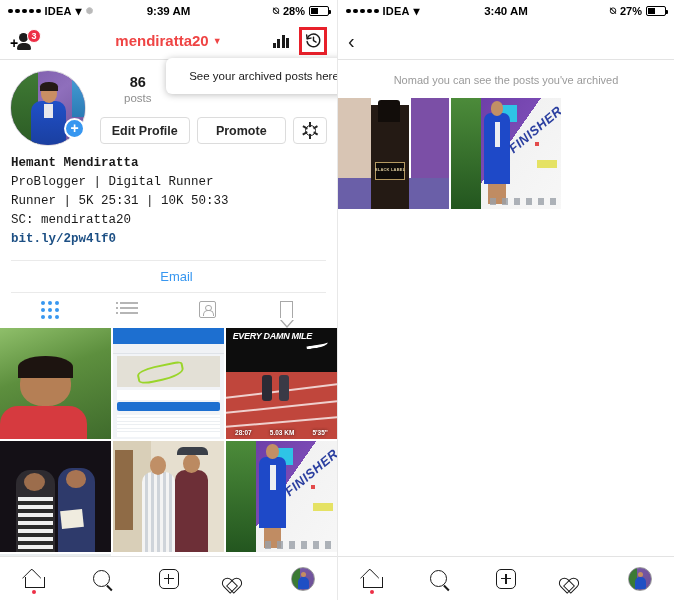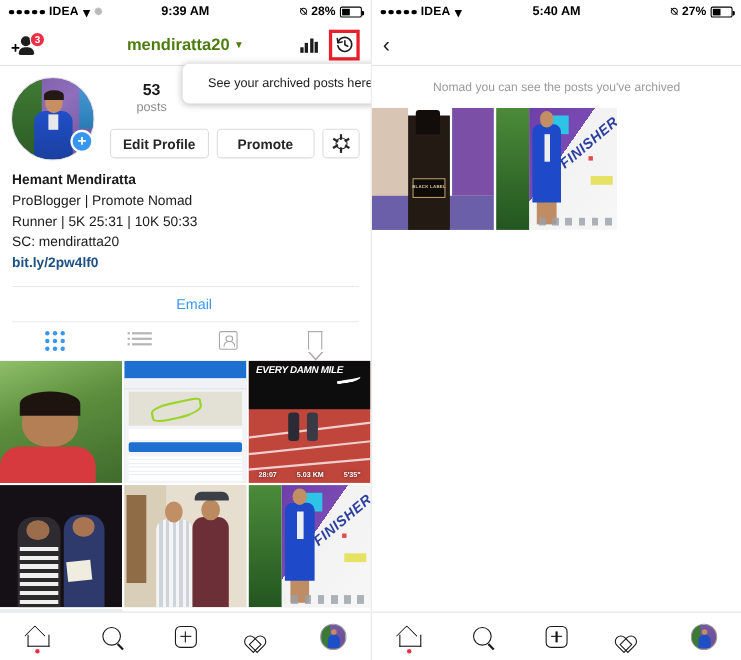--- a/index.html
+++ b/index.html
@@ -35,21 +35,21 @@
   .batt:after { content:""; position:absolute; right:-3px; top:2.5px; width:2px; height:4px; background:#000; border-radius:0 1px 1px 0; }
   .batt i { display:block; height:100%; background:#000; }
 
   
   .navbar {
     height:38px; display:flex; align-items:center; padding:0 10px;
     position:relative; border-bottom:1px solid #e3e3e3; background:#fff;
   }
   .nav-title {
     position:absolute; left:0; right:0; text-align:center;
-    font-size:15px; font-weight:bold; color:#4d7c0f;
+    font-size:15px; font-weight:bold; color:#ef4444;
     display:flex; align-items:center; justify-content:center; gap:4px;
     pointer-events:none;
   }
   .nav-title .chev { font-size:9px; font-weight:bold; }
   .nav-right { margin-left:auto; display:flex; align-items:center; gap:10px; }
 
   .adduser { position:relative; width:30px; height:22px; }
   .adduser .plus { position:absolute; left:0; top:6px; font-size:14px; font-weight:bold; line-height:1; }
   .adduser .head { position:absolute; left:9px; top:3px; width:9px; height:9px; border-radius:50%; background:#1d1d1d; }
   .adduser .body { position:absolute; left:7px; top:13px; width:14px; height:7px; border-radius:7px 7px 2px 2px; background:#1d1d1d; }
@@ -123,21 +123,21 @@
   .gear i {
     position:absolute; left:6.3px; top:-1px; width:2.4px; height:17px; background:#262626;
   }
   .gear i:nth-child(2){ transform:rotate(60deg); }
   .gear i:nth-child(3){ transform:rotate(120deg); }
   .gear:after {
     content:""; position:absolute; left:4px; top:4px; right:4px; bottom:4px;
     background:#fff; border-radius:50%;
   }
 
-  .bio { padding:8px 11px 0 11px; }
+  .bio { padding:8px 11px 0 11px;font-family:Liberation Mono, monospace; }
   .bio .name { font-size:12.5px; font-weight:bold; color:#1a1a1a; line-height:19px; }
   .bio .cat { font-size:12.5px; color:#9a9a9a; line-height:19px; }
   .bio .line { font-size:12.5px; color:#1a1a1a; line-height:19px; }
   .bio .link { font-size:12.5px; color:#1c4f84; line-height:19px; font-weight:bold; }
 
   .email-row {
     margin:11px 11px 0 11px; border-top:1px solid #eaeaea;
     height:32px; display:flex; align-items:center; justify-content:center;
   }
   .email-row span { color:#3897f0; font-size:13px;margin-left:16px; }
@@ -354,21 +354,21 @@
           <span class="av-torso"></span>
           <span class="av-lanyard"></span>
           <span class="av-head"></span>
           <span class="av-hair"></span>
         </div>
         <span class="plus-badge">+</span>
       </div>
       <div class="stats-area">
         <div class="stats-row">
           <div class="stat">
-            <div class="num">53</div>
+            <div class="num">86</div>
             <div class="lbl">posts</div>
           </div>
           <div class="stat"></div>
           <div class="stat"></div>
         </div>
         <div class="btn-row">
           <div class="btn">Edit Profile</div>
           <div class="btn">Promote</div>
           <div class="btn icon-btn">
             <span class="gear">
@@ -376,21 +376,21 @@
                 <i></i>
                 <i></i>
               </span>
           </div>
         </div>
       </div>
     </div>
 
     <div class="bio">
       <div class="name">Hemant Mendiratta</div>
-      <div class="line">ProBlogger | Promote Nomad</div>
+      <div class="line">ProBlogger | Digital Runner</div>
       <div class="line">Runner | 5K 25:31 | 10K 50:33</div>
       <div class="line">SC: mendiratta20</div>
       <div class="link">bit.ly/2pw4lf0</div>
     </div>
 
     <div class="email-row">
       <span>Email</span>
     </div>
 
     <div class="tabs">
@@ -548,21 +548,21 @@
         <span class="dots">
             <i></i>
             <i></i>
             <i></i>
             <i></i>
             <i></i>
           </span>
         <span class="carrier">IDEA</span>
         <span class="wifi">▾</span>
       </div>
-      <div class="sb-center">5:40 AM</div>
+      <div class="sb-center">3:40 AM</div>
       <div class="sb-right">
         <span class="loc">⍉</span>
         <span>27%</span>
         <span class="batt">
             <i style="width:42%"></i>
           </span>
       </div>
     </div>
 
     <div class="navbar">

